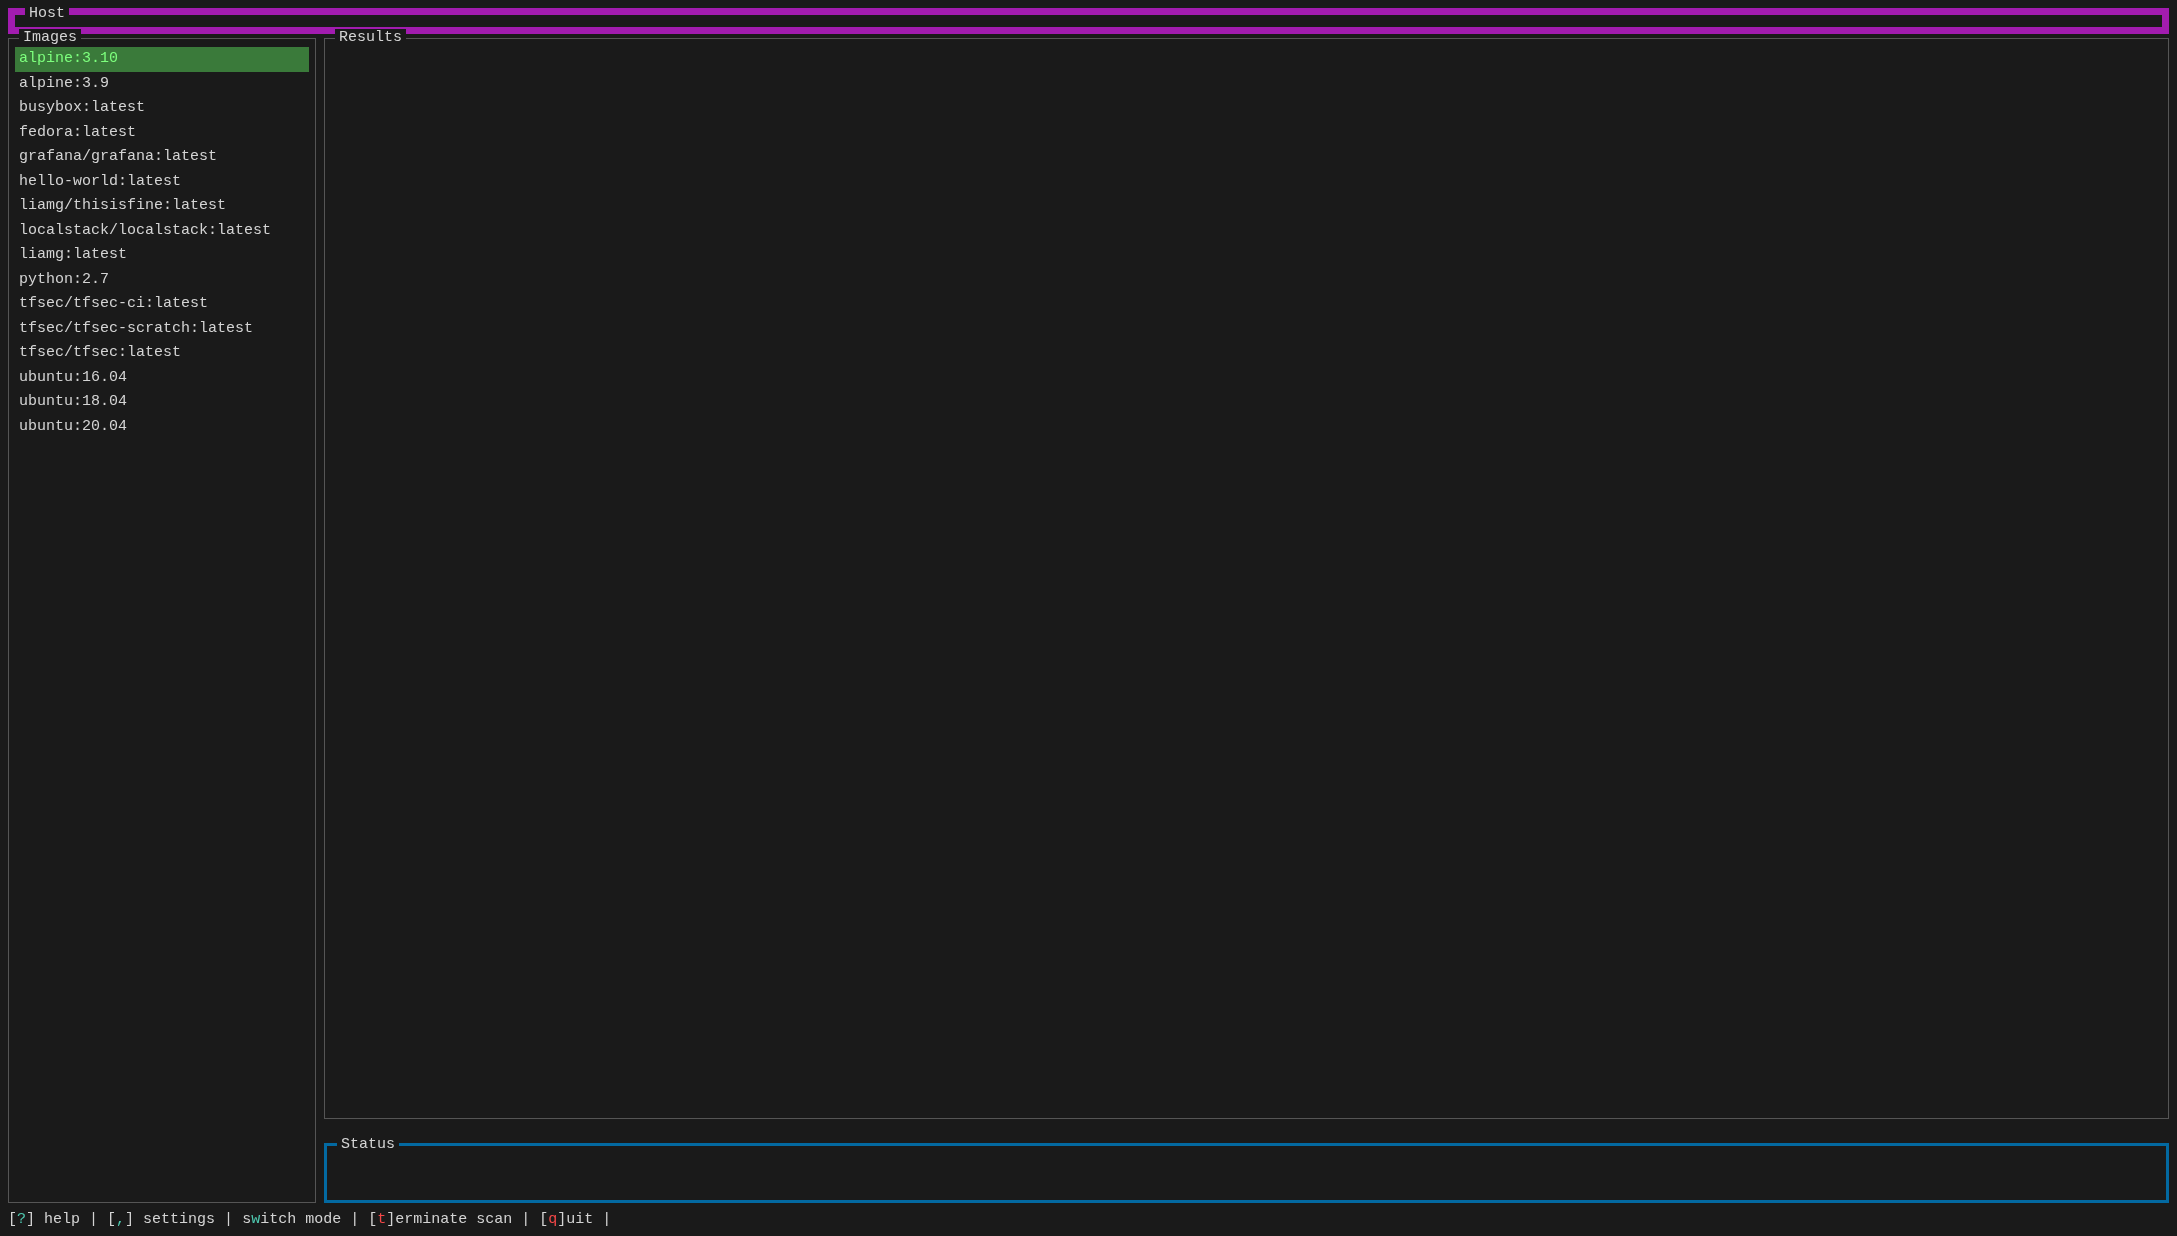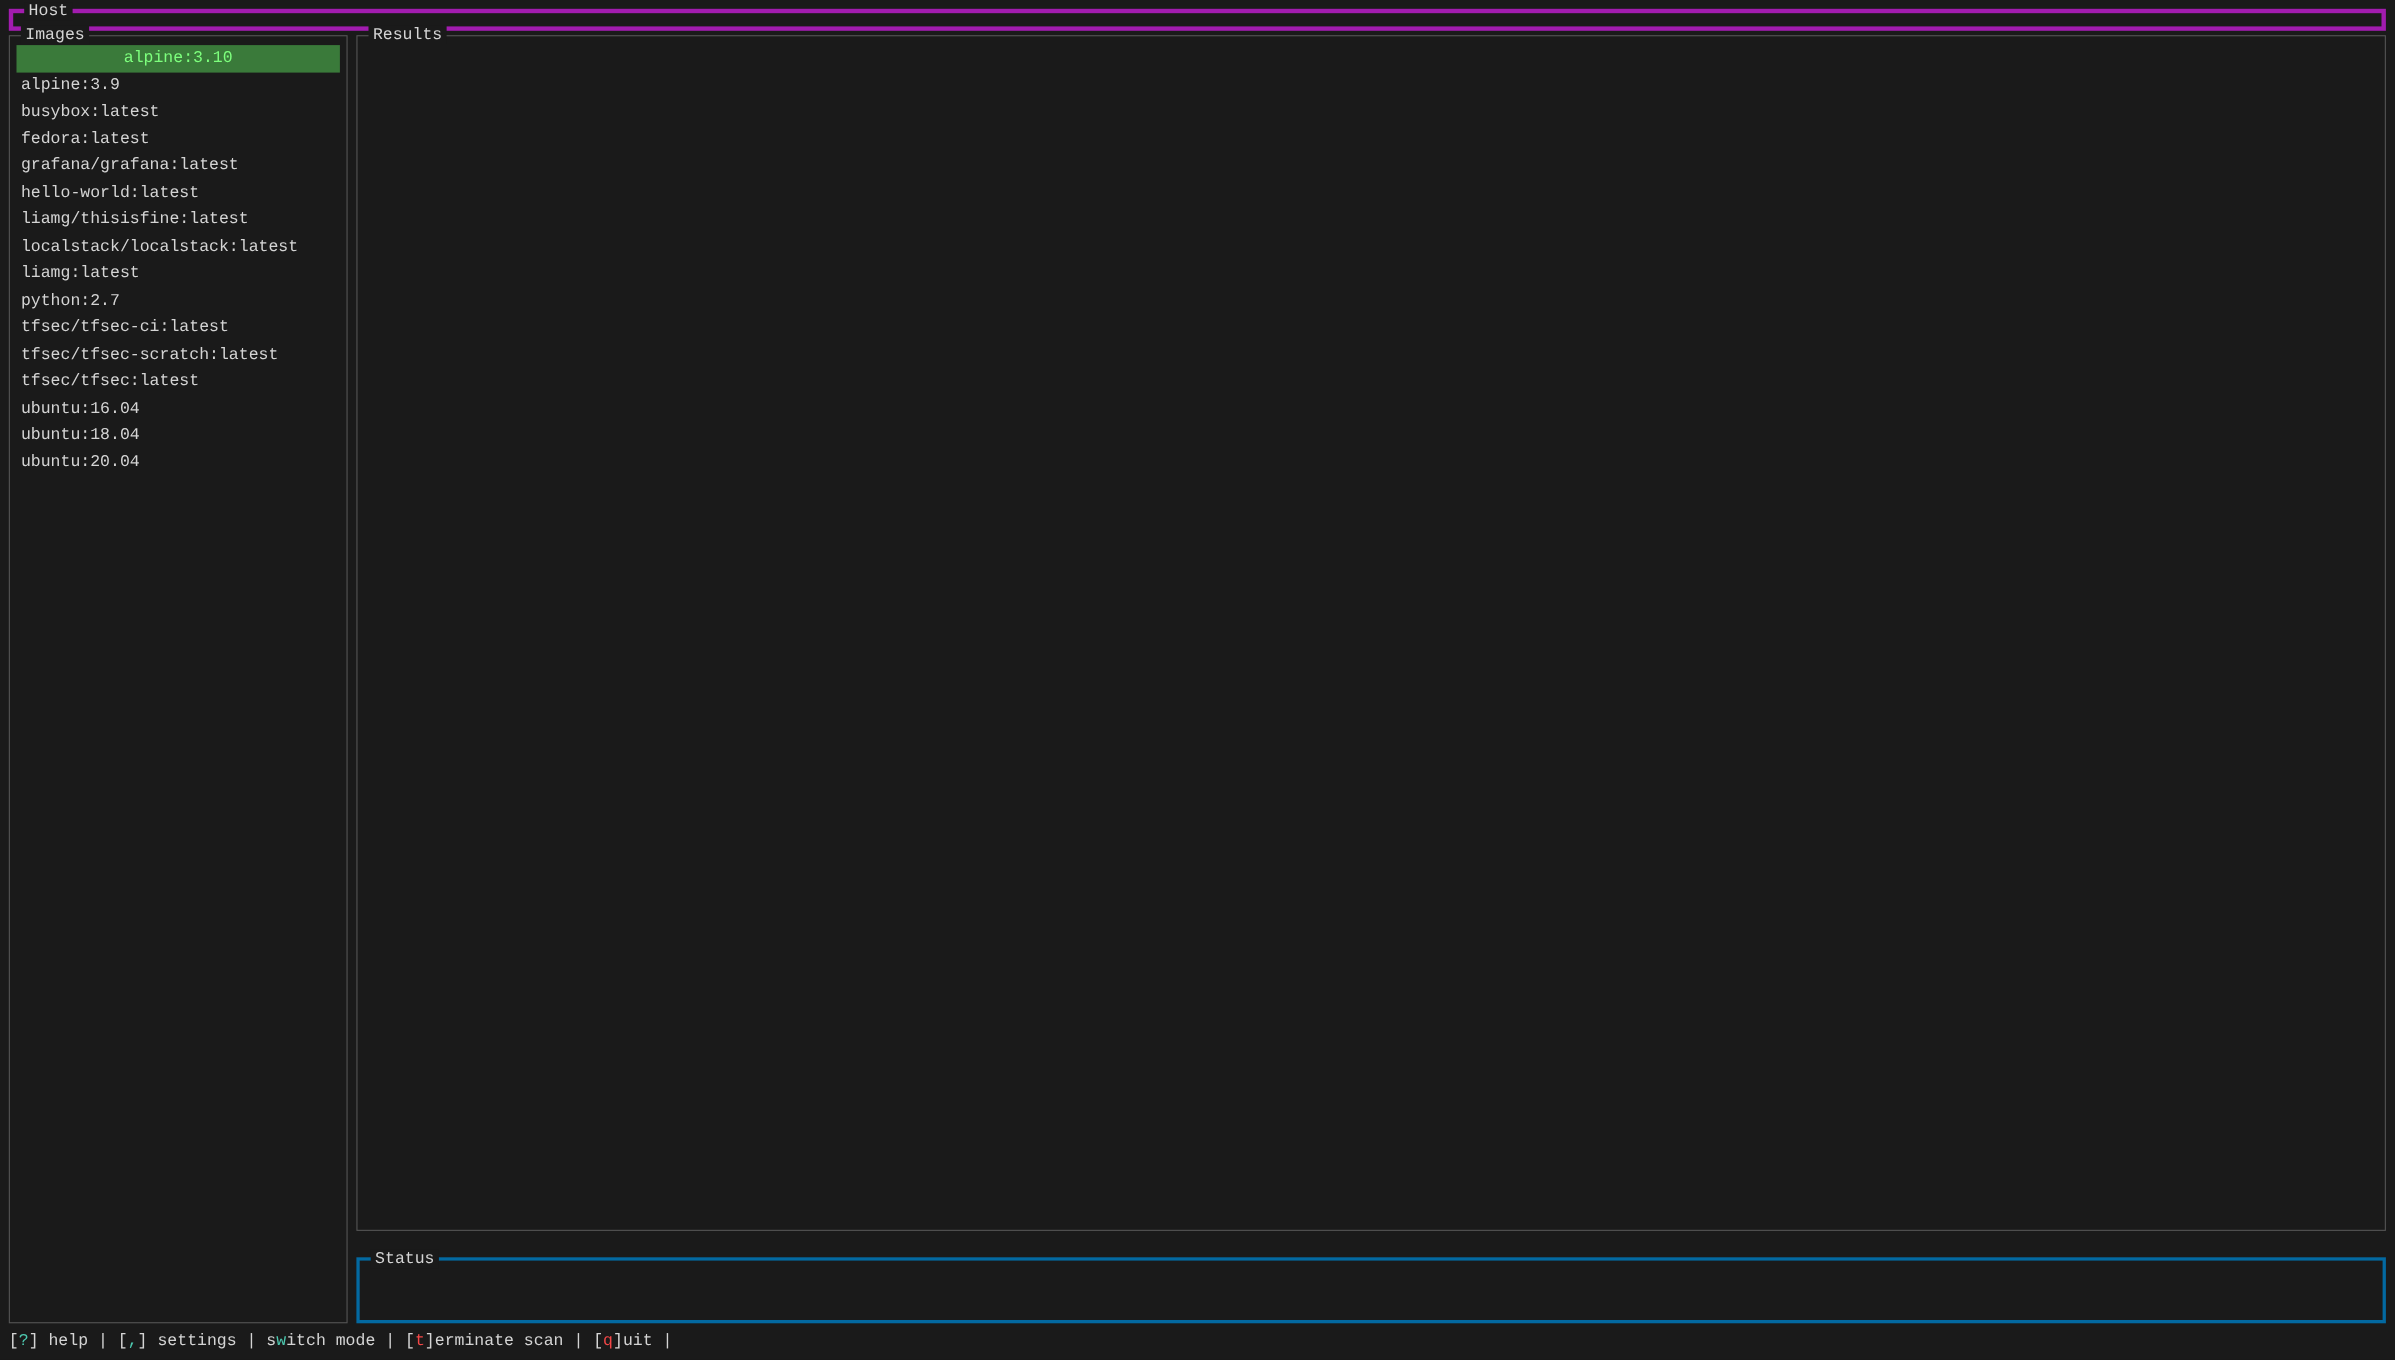--- a/index.html
+++ b/index.html
@@ -14,21 +14,21 @@
       font-family: 'Courier New', Courier, monospace;
       font-size: 16px;
       width: 2177px;
       height: 1236px;
       overflow: hidden;
       display: flex;
       flex-direction: column;
     }
 
     .host-section {
-      border: 4px solid #a21caf;
+      border: 7px solid #a21caf;
       margin: 8px 8px 4px 8px;
       padding: 4px 8px 8px 8px;
       position: relative;
       flex-shrink: 0;
     }
 
     .section-label {
       position: absolute;
       top: -10px;
       left: 10px;
@@ -74,21 +74,20 @@
       padding: 1px 4px;
       cursor: pointer;
       white-space: nowrap;
       font-size: 15px;
       line-height: 1.5;
     }
 
     .image-item.selected {
       background-color: #3a7a3a;
       color: #7dff7d;
-      text-align: center;
     }
 
     .right-panels {
       flex: 1;
       display: flex;
       flex-direction: column;
       margin-left: 8px;
     }
 
     .results-panel {

